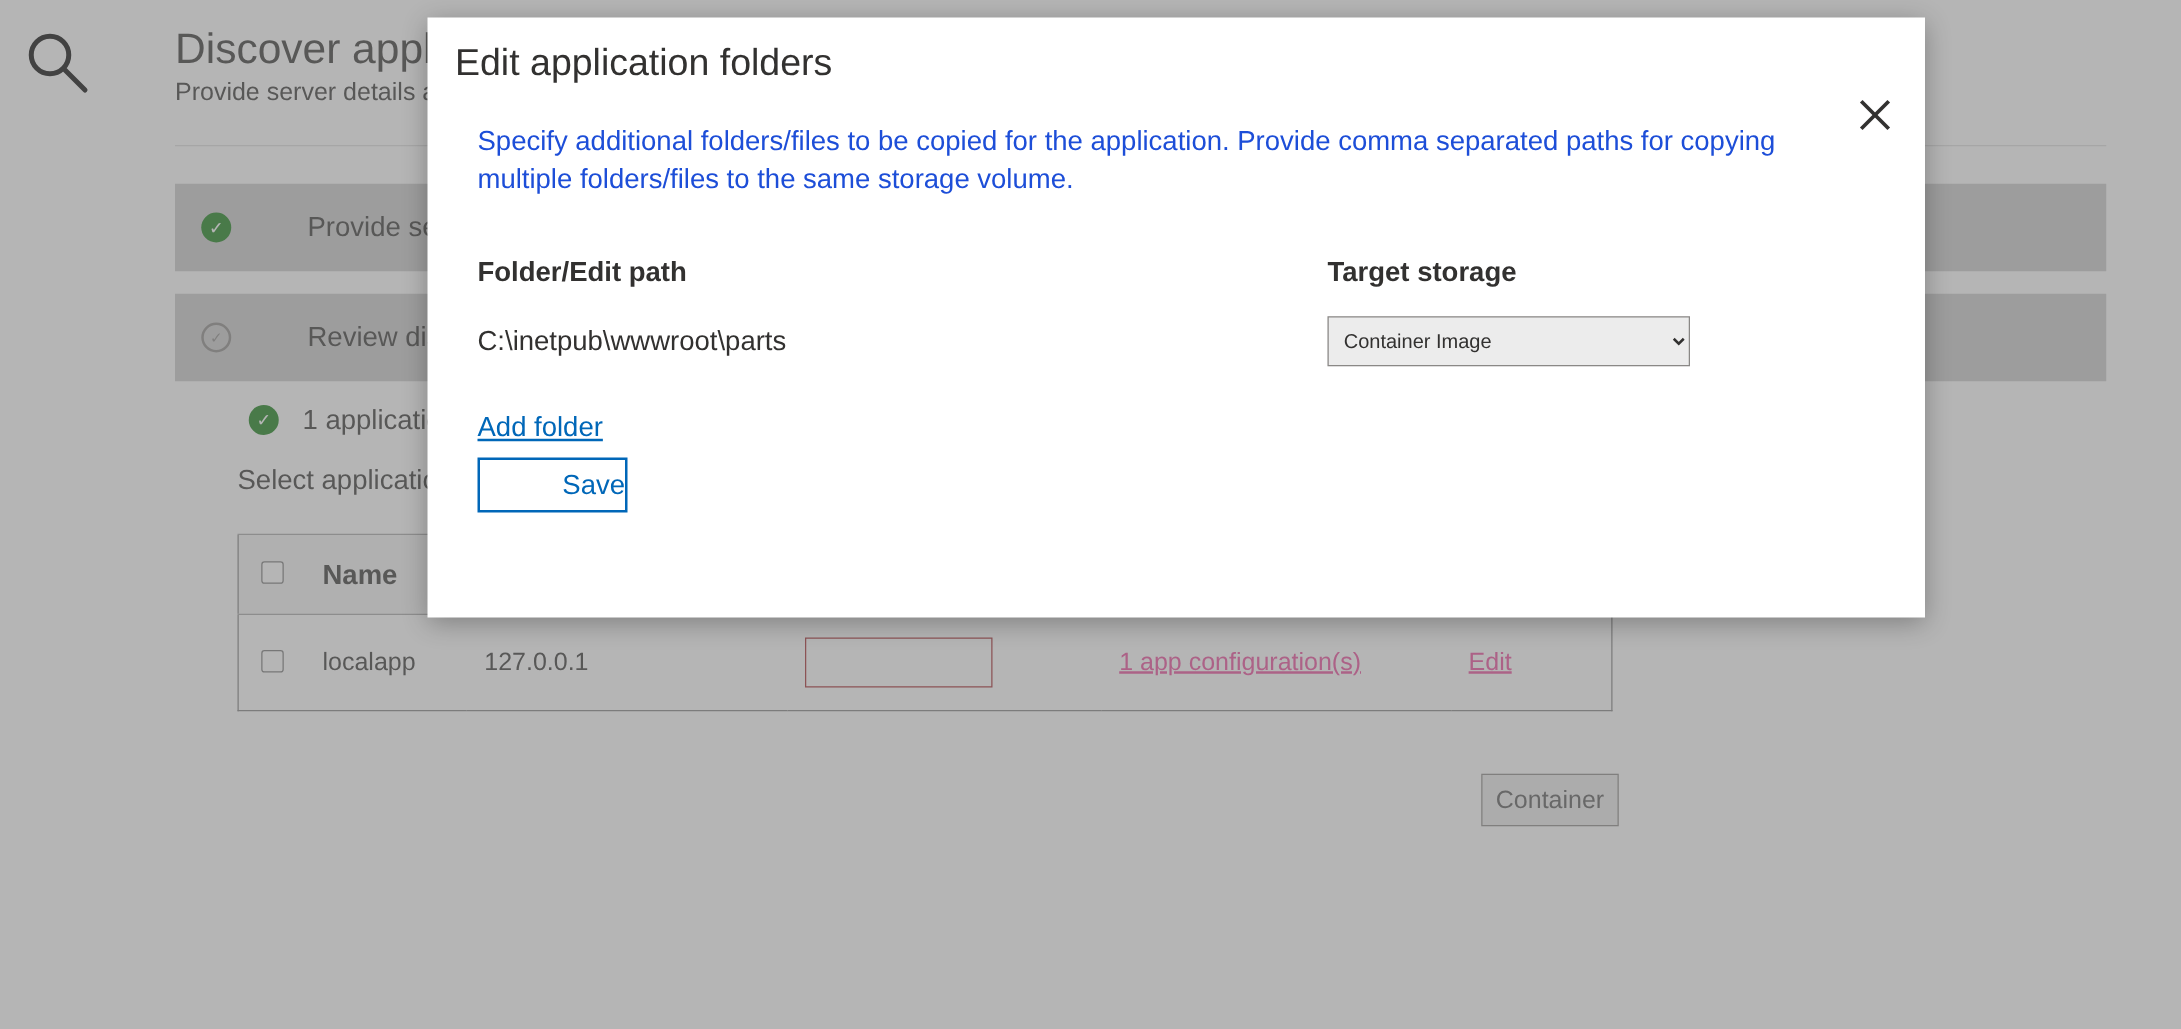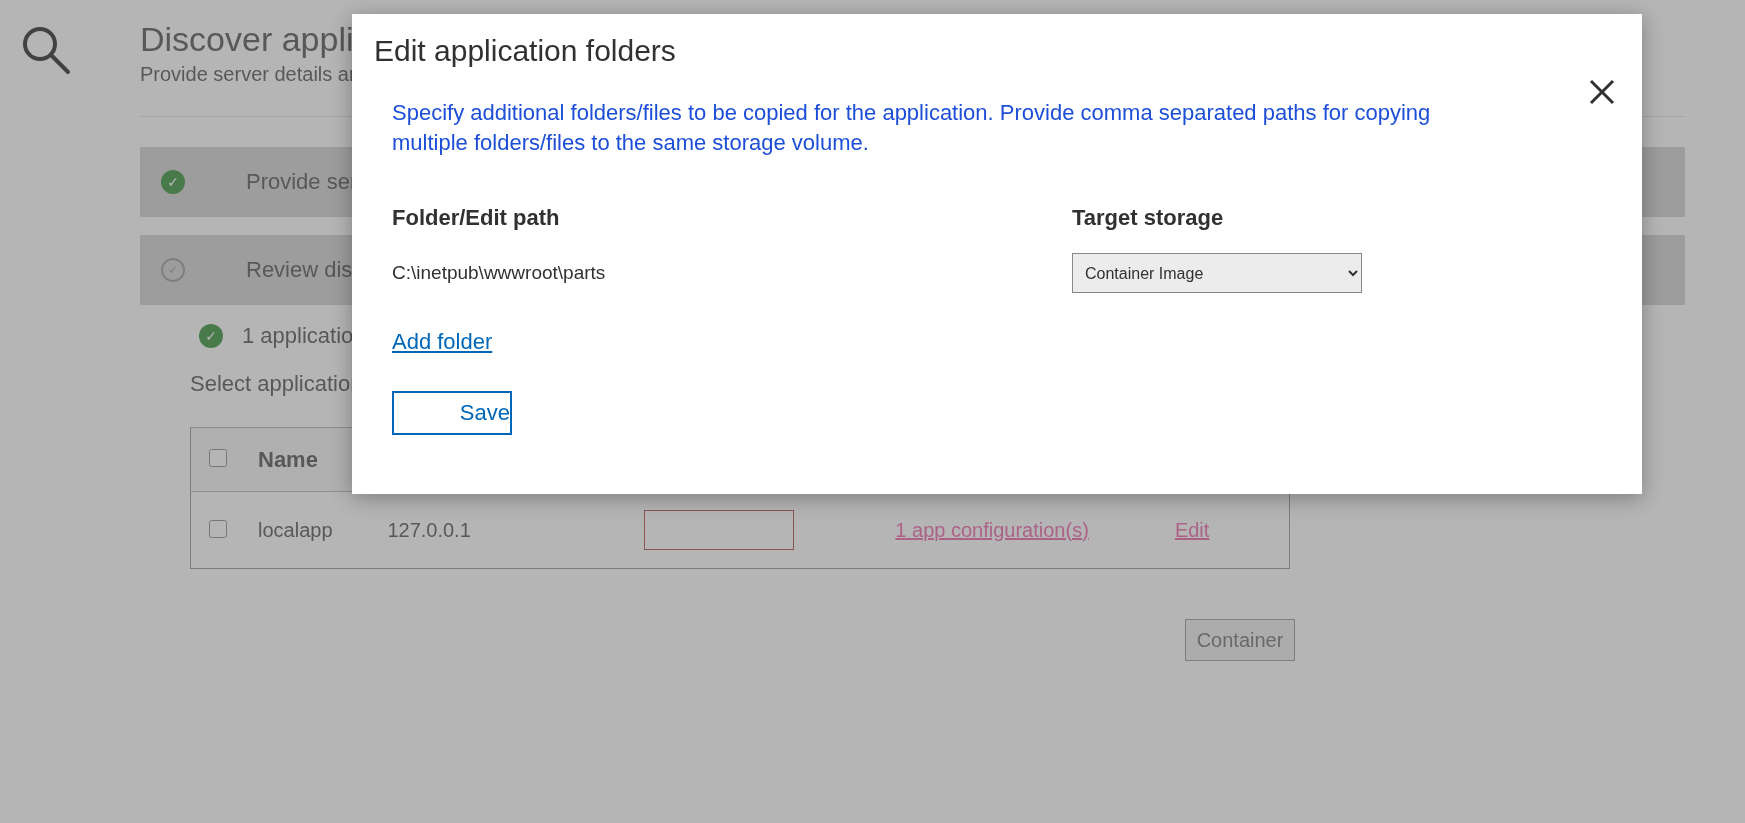--- a/index.html
+++ b/index.html
@@ -119,22 +119,22 @@
   .overlay {
     position: absolute;
     top: 0; left: 0; right: 0; bottom: 0;
     background: rgba(120,120,120,0.55);
   }
 
   
   .modal {
     position: absolute;
     top: 14px;
-    left: 352px;
-    width: 1290px;
+    left: 342px;
+    width: 1198px;
     height: 480px;
     background: #ffffff;
     box-shadow: 0 4px 20px rgba(0,0,0,0.3);
   }
   .modal-inner {
     padding: 20px 22px 20px 22px;
     position: relative;
     height: 100%;
   }
   .modal-close {
@@ -165,37 +165,37 @@
     margin-bottom: 22px;
   }
   .fh-path { width: 680px; font-size: 22px; font-weight: 700; color: #323130; }
   .fh-target { font-size: 22px; font-weight: 700; color: #323130; }
 
   .folder-row {
     display: flex;
     align-items: center;
     margin-bottom: 36px;
   }
-  .fr-path { width: 680px; font-size: 19px; color: #323130; }
+  .fr-path { width: 680px; font-size: 22px; color: #323130; }
   .fr-target select {
     width: 290px; height: 40px;
     background: #ececec;
     border: 1px solid #8a8886;
     font-size: 16px;
     padding: 4px 8px;
     color: #323130;
   }
 
   .add-folder-link {
     color: #0067b8;
     text-decoration: underline;
     font-size: 22px;
     cursor: pointer;
     display: inline-block;
-    margin-bottom: 36px;
+    margin-bottom: 11px;
   }
   .save-btn {
     display: block;
     width: 120px; height: 44px;
     background: #fff;
     border: 2px solid #0067b8;
     color: #0067b8;
     font-size: 22px;
     display: flex; align-items: center; justify-content: flex-end;
     cursor: pointer;

